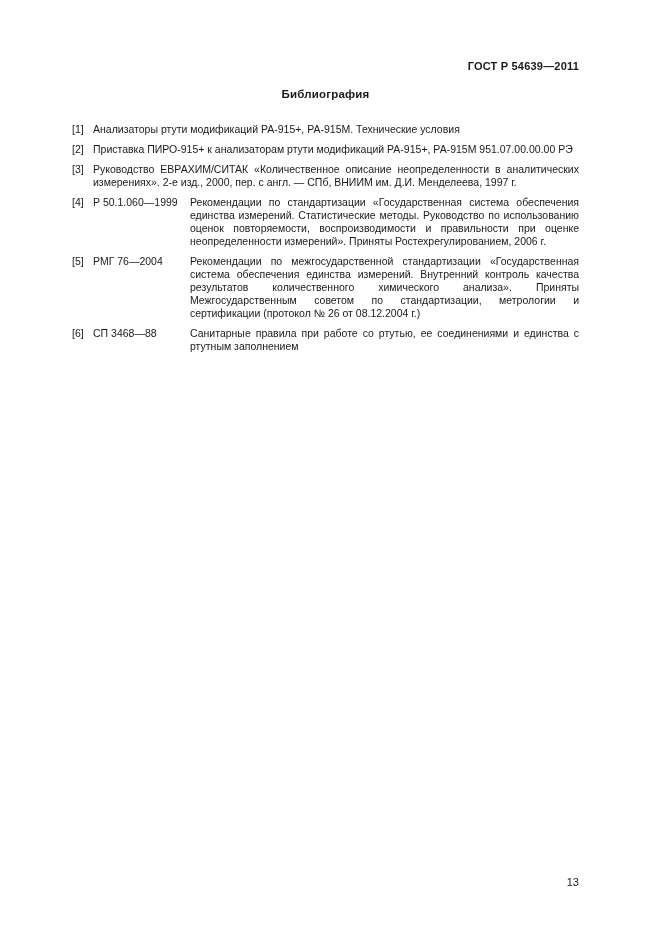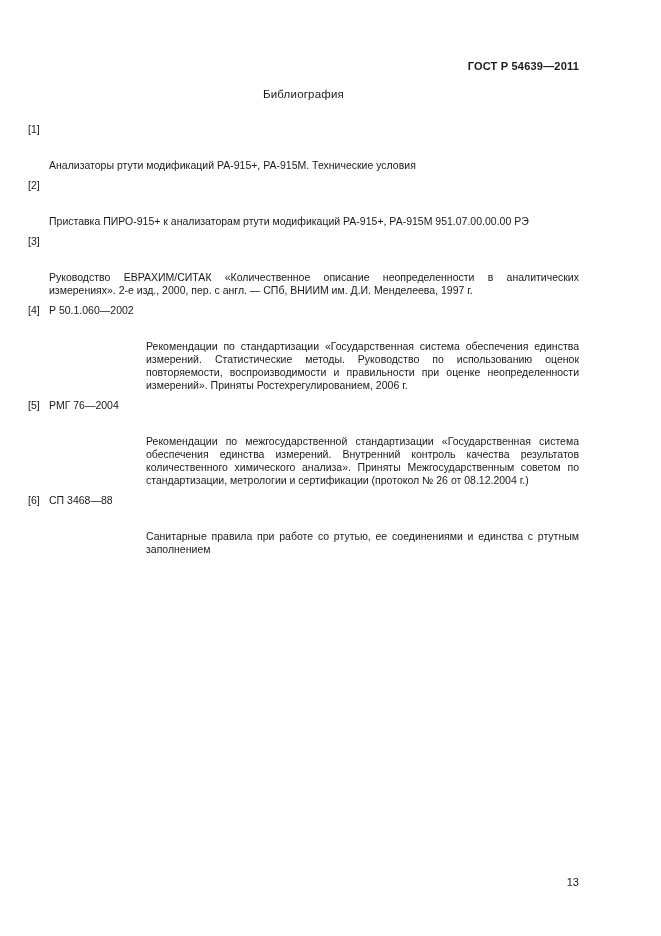--- a/index.html
+++ b/index.html
@@ -10,34 +10,34 @@
     font-family: "Liberation Sans", sans-serif;
     color: #1a1a1a;
     position: relative;
     overflow: hidden;
   }
   .page {
     position: relative;
     width: 661px;
     height: 936px;
     background: #ffffff;
-    padding: 60px 82px 0 28px;
+    padding: 60px 82px 0 72px;
   }
   .doc-header {
     text-align: right;
     font-size: 11px;
     font-weight: bold;
     line-height: 13px;
     margin-bottom: 14px;
     letter-spacing: 0.2px;
   }
   .doc-title {
     text-align: center;
     font-size: 11.5px;
-    font-weight: normal;
+    font-weight: bold;
     line-height: 14px;
     margin-bottom: 22px;
     letter-spacing: 0.2px;
   }
   .entries {
     display: flex;
     flex-direction: column;
     gap: 7px;
   }
   .entry {
@@ -49,21 +49,20 @@
   .entry .num {
     flex: 0 0 21px;
   }
   .entry .ref {
     flex: 0 0 97px;
     padding-right: 6px;
   }
   .entry .text {
     flex: 1 1 auto;
     text-align: justify;
-    margin-top: 36px;
   }
   .page-number {
     position: absolute;
     top: 876px;
     right: 82px;
     font-size: 11px;
     line-height: 13px;
   }
 </style>
 </head>
@@ -88,21 +87,21 @@
   </div>
 
   <div class="entry">
     <span class="num">[3]</span>
 
     <span class="text">Руководство ЕВРАХИМ/СИТАК «Количественное описание неопределенности в аналитических измерениях». 2-е изд., 2000, пер. с англ. — СПб, ВНИИМ им. Д.И. Менделеева, 1997 г.</span>
   </div>
 
   <div class="entry">
     <span class="num">[4]</span>
-    <span class="ref">Р 50.1.060—2002</span>
+    <span class="ref">Р 50.1.060—1999</span>
     <span class="text">Рекомендации по стандартизации «Государственная система обеспечения единства измерений. Статистические методы. Руководство по использованию оценок повторяемости, воспроизводимости и правильности при оценке неопределенности измерений». Приняты Ростехрегулированием, 2006 г.</span>
   </div>
 
   <div class="entry">
     <span class="num">[5]</span>
     <span class="ref">РМГ 76—2004</span>
     <span class="text">Рекомендации по межгосударственной стандартизации «Государственная система обеспечения единства измерений. Внутренний контроль качества результатов количественного химического анализа». Приняты Межгосударственным советом по стандартизации, метрологии и сертификации (протокол № 26 от 08.12.2004 г.)</span>
   </div>
 
   <div class="entry">

